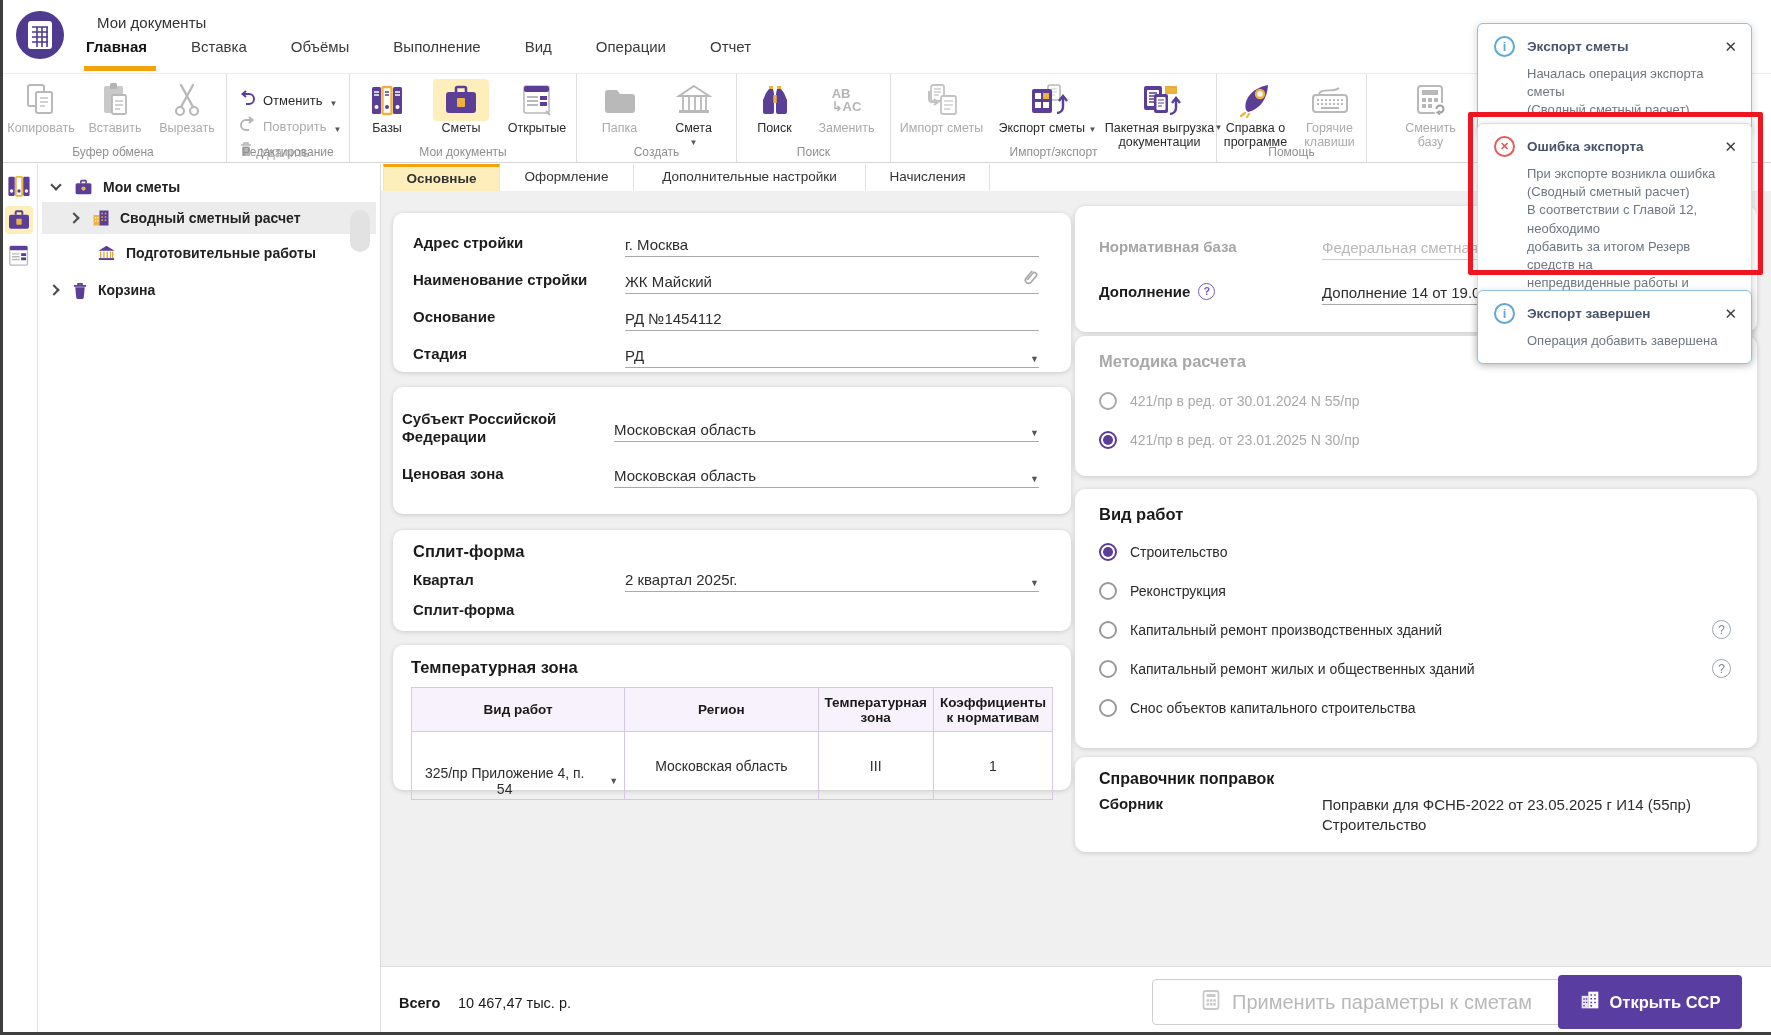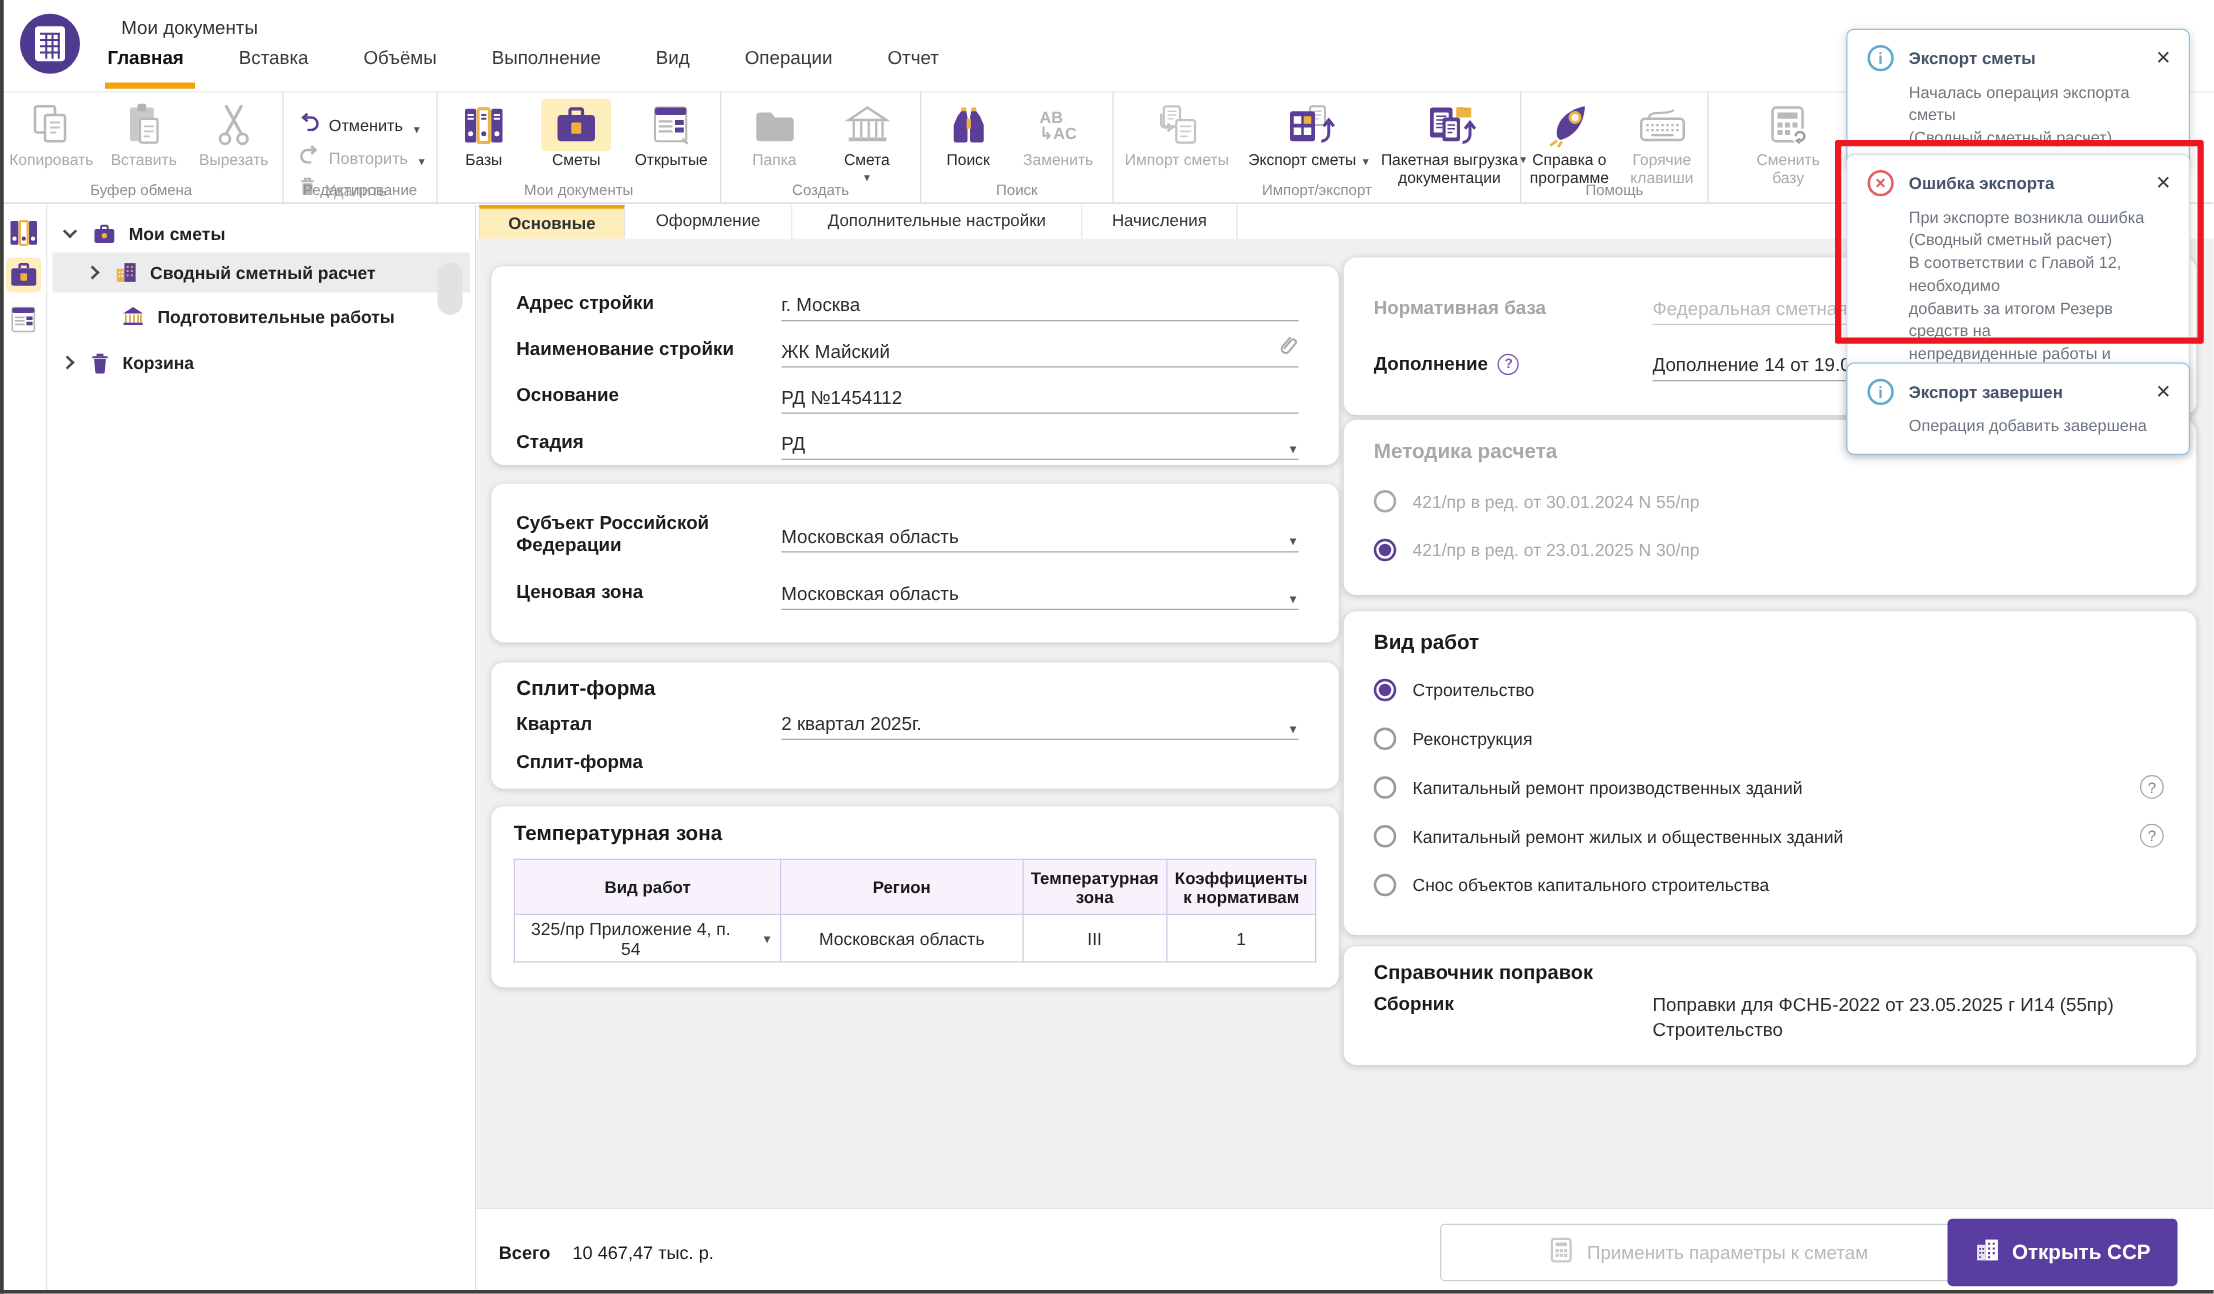--- a/index.html
+++ b/index.html
@@ -63,21 +63,21 @@
   .fwrap.noline { border-bottom:none; }
   .fval { font-size:15px; color:#2d2d2d; flex:1; white-space:nowrap; overflow:hidden; }
   .dd { font-size:9px; color:#555; margin-left:8px; }
   .heading { font-size:16.5px; font-weight:bold; color:#1a1a1a; }
   .heading.gray { color:#a8a8a8; }
 
   
   table.tz { border-collapse:collapse; margin-top:10px; }
   table.tz th { background:#f7f2fb; border:1px solid #d5c8e6; font-size:13.5px; color:#1a1a1a; font-weight:bold; padding:4px 6px; height:44px; }
   table.tz td { border:1px solid #d5c8e6; font-size:14px; color:#2d2d2d; text-align:center; height:38px; padding:2px 6px; }
-  .cellflex { display:flex; align-items:center; gap:10px; }
+  .cellflex { display:flex; align-items:center; gap:10px;margin-top:31px; }
 
   
   .rlabel { width:223px; font-weight:bold; font-size:15px; color:#1c1c1c; display:flex; align-items:center; gap:8px; }
   .rlabel.gray { color:#a6a6a6; }
   .gval .fval { color:#b9b9b9; }
   .gval { border-bottom-color:#cfcfcf; }
   .qcirc { width:17px; height:17px; border-radius:50%; border:1.5px solid #7b5bb5; color:#7b5bb5; font-size:11px; display:inline-flex; align-items:center; justify-content:center; flex:none; }
   .qcirc.gray { border-color:#9aa7b0; color:#7a8890; width:19px; height:19px; font-size:12px; }
   .rrow { display:flex; align-items:center; height:39px; }
   .radio { width:18px; height:18px; border-radius:50%; border:2px solid #9a9a9a; position:relative; flex:none; margin-right:13px; }
@@ -86,21 +86,21 @@
   .ropt { font-size:14px; color:#2b2b2b; }
   .rrow.gray .ropt { color:#a9a9a9; }
   .rrow.gray .radio { border-color:#a9a9a9; }
   .rrow.gray .radio.checked { border-color:#5b3e96; }
   .ml { white-space:pre-line; }
 
   
   .bottombar { position:absolute; left:381px; top:966px; width:1390px; height:66px; background:#fff; border-top:1px solid #dcdcdc; }
   .total-label { position:absolute; left:18px; top:28px; font-size:14.5px; font-weight:bold; color:#1a1a1a; }
   .total-value { position:absolute; left:77px; top:28px; font-size:14.5px; color:#1a1a1a; }
-  .btn-apply { position:absolute; left:771px; top:12px; width:430px; height:46px; background:#fff; border:1px solid #cfcfcf; border-radius:4px; color:#b9b9b9; font-size:15px; display:flex; align-items:center; justify-content:center; gap:12px; }
+  .btn-apply { position:absolute; left:771px; top:12px; width:430px; height:46px; background:#fff; border:1px solid #cfcfcf; border-radius:4px; color:#b9b9b9; font-size:20px; display:flex; align-items:center; justify-content:center; gap:12px; }
   .btn-open { position:absolute; left:1177px; top:8px; width:184px; height:54px; background:#5a3da0; border:none; border-radius:4px; color:#fff; font-size:16.5px; font-weight:bold; display:flex; align-items:center; justify-content:center; gap:10px; }
 
   
   .toast { position:absolute; left:1477px; width:275px; background:#fff; border:1px solid #8fc3e4; border-radius:6px; box-shadow:0 2px 8px rgba(0,0,0,.18); padding:12px 14px 13px 16px; z-index:40; }
   .toast .thead { display:flex; align-items:center; gap:12px; }
   .toast .ttitle { font-size:13.5px; font-weight:bold; color:#47536b; }
   .toast .tclose { margin-left:auto; font-size:15px; color:#3c3c3c; line-height:1; cursor:default; }
   .toast .tbody { margin:8px 0 0 33px; font-size:13px; color:#6e7680; line-height:1.4; }
   .icirc { width:21px; height:21px; border-radius:50%; border:2px solid #5fa8d3; color:#5fa8d3; font-size:13px; font-weight:bold; display:flex; align-items:center; justify-content:center; flex:none; }
   .ecirc { width:21px; height:21px; border-radius:50%; border:2px solid #e25d5d; color:#e25d5d; font-size:11px; font-weight:bold; display:flex; align-items:center; justify-content:center; flex:none; }
@@ -498,21 +498,21 @@
     </div>
     <div class="frow">
       <span class="flabel">Стадия</span>
       <span class="fwrap">
         <span class="fval">РД</span>
         <span class="dd">▼</span>
       </span>
     </div>
   </div>
 
-  <div class="card" style="left:393px;top:387px;width:678px;height:127px;padding:17px 32px 0 20px">
+  <div class="card" style="left:393px;top:387px;width:678px;height:127px;padding:17px 32px 0 9px">
     <div class="frow" style="height:48px">
       <span class="flabel">Субъект Российской Федерации</span>
       <span class="fwrap">
         <span class="fval">Московская область</span>
         <span class="dd">▼</span>
       </span>
     </div>
     <div class="frow" style="height:44px">
       <span class="flabel">Ценовая зона</span>
       <span class="fwrap">

